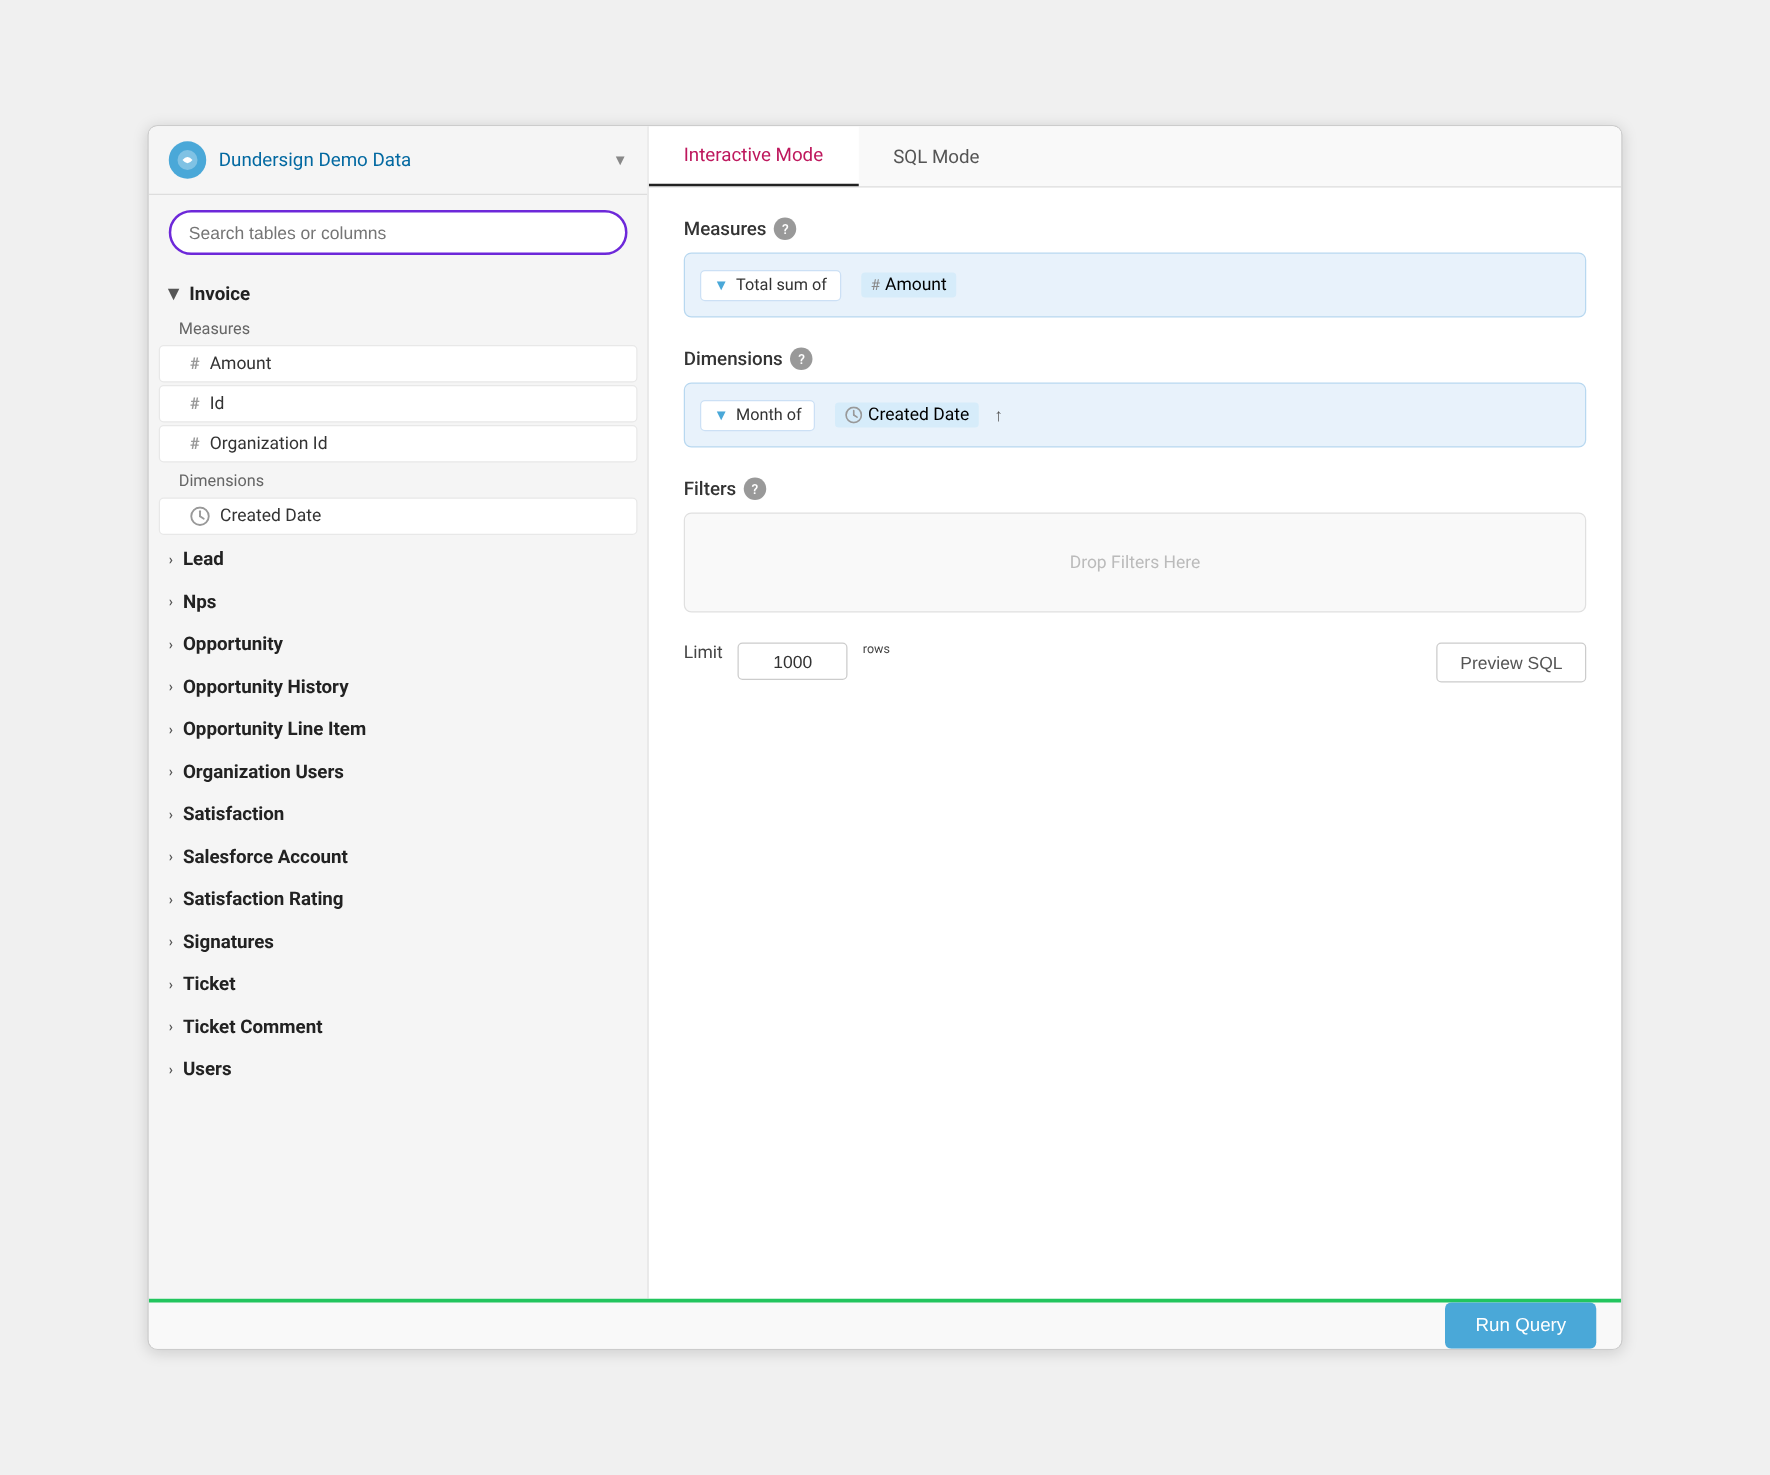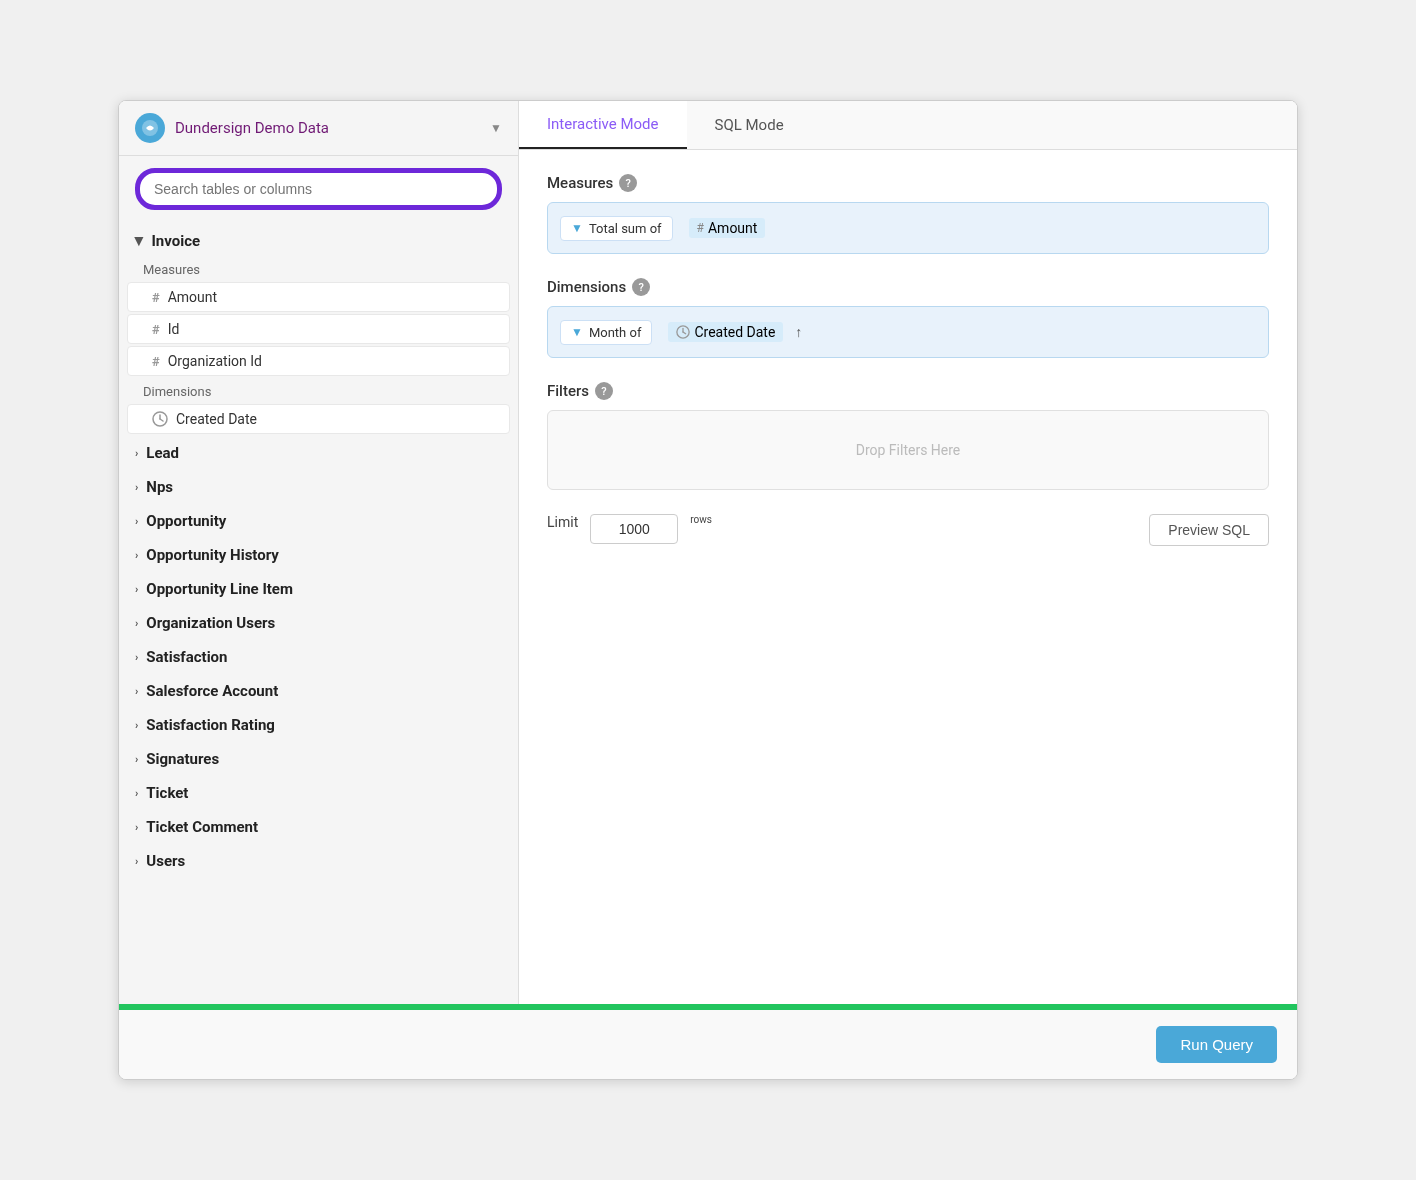--- a/index.html
+++ b/index.html
@@ -55,34 +55,34 @@
       display: flex;
       align-items: center;
       justify-content: center;
       color: white;
       font-weight: bold;
       font-size: 14px;
       flex-shrink: 0;
     }
     .sidebar-title {
       font-size: 15px;
-      color: #701a75;
+      color: #0369a1;
       flex: 1;
     }
     .sidebar-chevron {
       color: #888;
       font-size: 12px;
     }
     .sidebar-search {
       padding: 12px 16px;
     }
     .sidebar-search input {
       width: 100%;
       padding: 8px 14px;
-      border: 5px solid #6d28d9;
+      border: 2px solid #6d28d9;
       border-radius: 20px;
       background: #fff;
       font-size: 14px;
       color: #aaa;
       outline: none;
     }
     .sidebar-content {
       flex: 1;
       overflow-y: auto;
       padding: 4px 0;
@@ -171,21 +171,21 @@
       padding: 14px 28px;
       cursor: pointer;
       font-size: 15px;
       color: #555;
       border-bottom: 2px solid transparent;
       background: transparent;
       border: none;
       font-family: inherit;
     }
     .tab.active {
-      color: #8b5cf6;
+      color: #be185d;
       border-bottom: 2px solid #222;
       background: #fff;
     }
 
     
     .content-area {
       flex: 1;
       padding: 24px 28px;
       overflow-y: auto;
     }
@@ -309,22 +309,22 @@
       background: #fff;
       border: 1px solid #ccc;
       border-radius: 4px;
       font-size: 14px;
       color: #555;
       cursor: pointer;
     }
 
     
     .footer {
-      border-top: 6px solid #22c55e;
-      padding: 16px 20px;
+      border-top: 3px solid #22c55e;
+      padding: 0 20px;
       display: flex;
       justify-content: flex-end;
       background: #f9f9f9;
     }
     .run-query-btn {
       padding: 10px 24px;
       background: #4AA8D8;
       color: white;
       border: none;
       border-radius: 5px;

